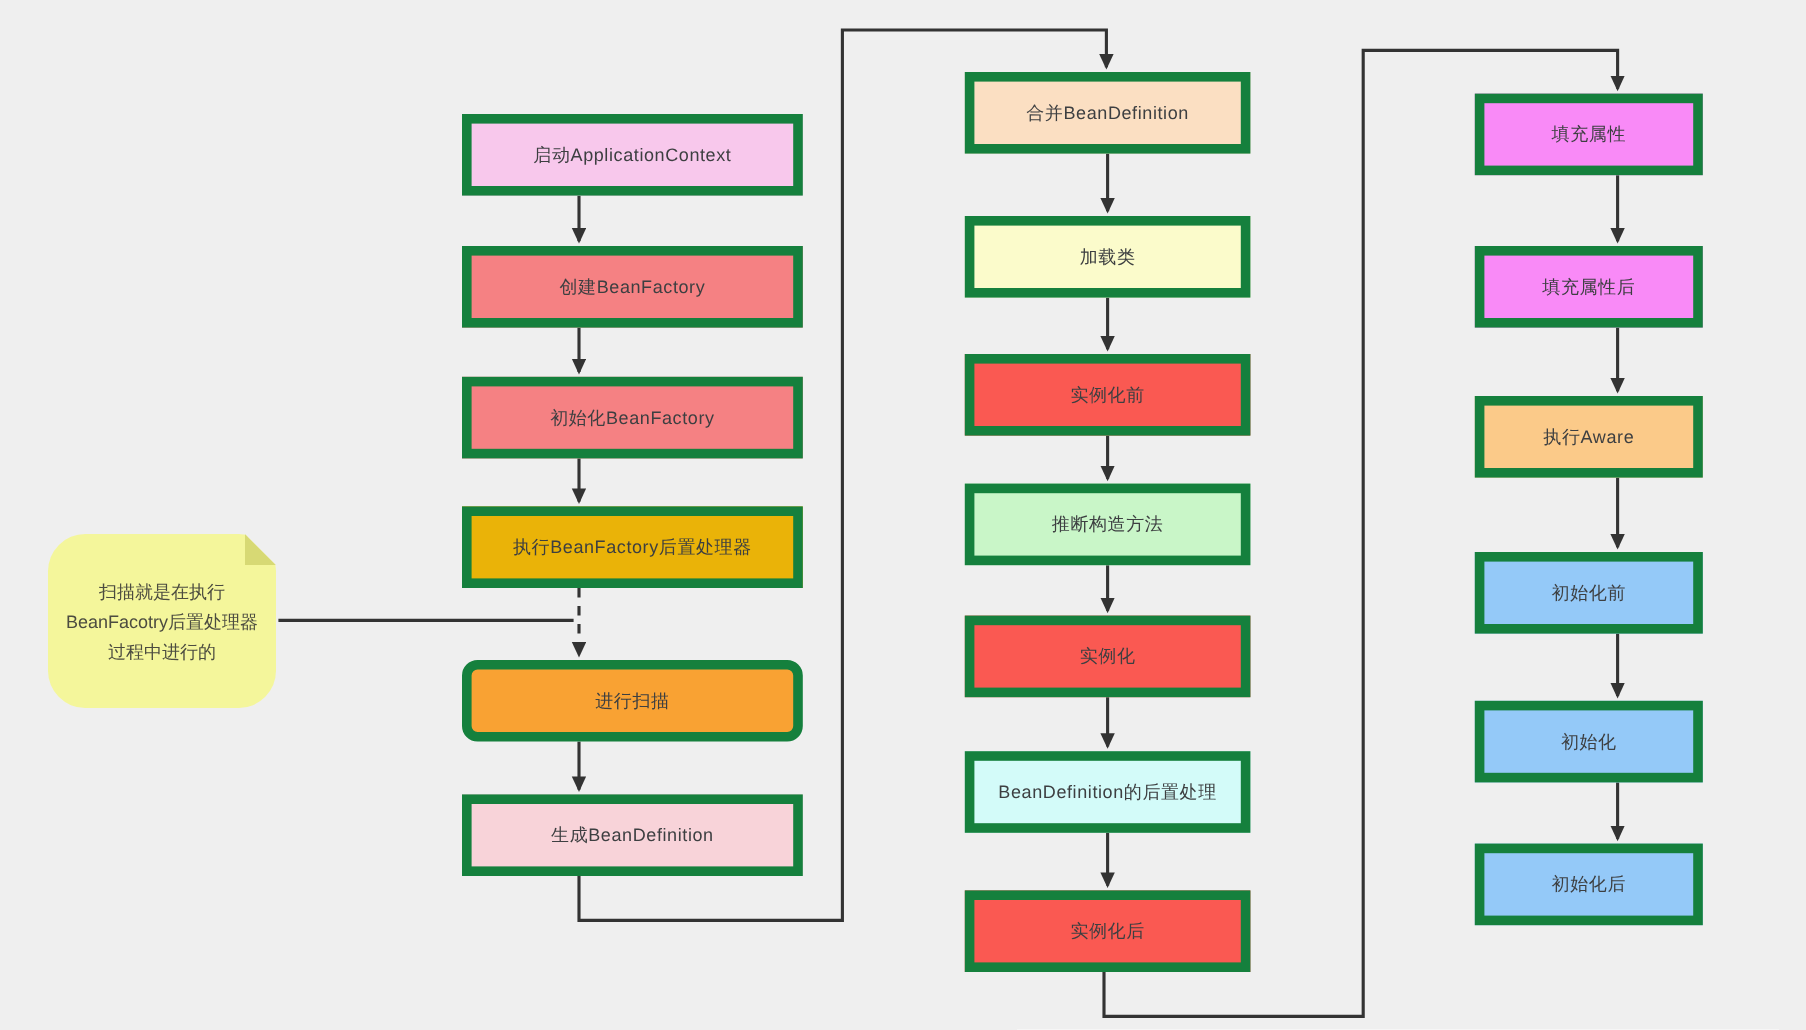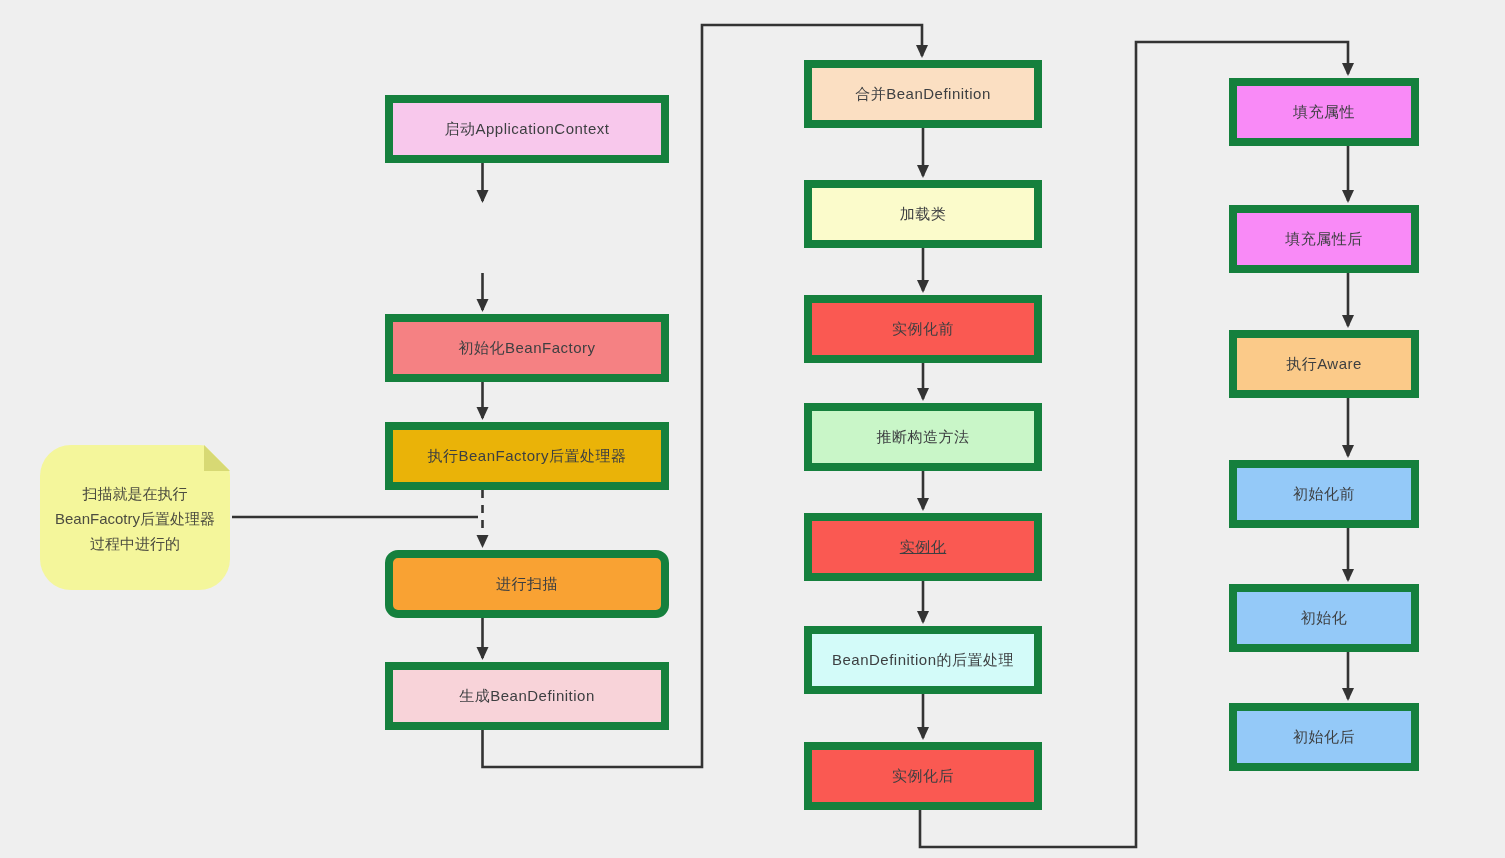--- a/index.html
+++ b/index.html
@@ -92,30 +92,31 @@
       <path d="M1348,273 L1348,326" marker-end="url(#arr)"></path>
       <path d="M1348,398 L1348,456" marker-end="url(#arr)"></path>
       <path d="M1348,528 L1348,580" marker-end="url(#arr)"></path>
       <path d="M1348,652 L1348,699" marker-end="url(#arr)"></path>
 
       <path d="M232,517 L478,517"></path>
     </g>
   </svg>
 
   <div class="node c1 l1" style="background-color: rgb(248, 200, 236);">启动ApplicationContext</div>
+  <div class="node c1 l2" style="background-color: rgb(245, 129, 131);">创建BeanFactory</div>
   <div class="node c1 l3" style="background-color: rgb(245, 129, 131);">初始化BeanFactory</div>
   <div class="node c1 l4" style="background-color: #eab308;">执行BeanFactory后置处理器</div>
   <div class="node c1 l5" style="background-color: rgb(249, 162, 51); border-radius: 13px;">进行扫描</div>
   <div class="node c1 l6" style="background-color: rgb(248, 211, 217);">生成BeanDefinition</div>
 
   <div class="node c2 m1" style="background-color: rgb(251, 223, 194);">合并BeanDefinition</div>
   <div class="node c2 m2" style="background-color: rgb(251, 251, 203);">加载类</div>
   <div class="node c2 m3" style="background-color: rgb(250, 89, 82);">实例化前</div>
   <div class="node c2 m4" style="background-color: rgb(201, 246, 200);">推断构造方法</div>
-  <div class="node c2 m5" style="background-color: rgb(250, 89, 82); text-decoration: underline;">实例化</div>
+  <div class="node c2 m5" style="background-color: rgb(250, 89, 82);">实例化</div>
   <div class="node c2 m7" style="background-color: rgb(250, 89, 82);">实例化后</div>
   <div class="node c2 m6" style="background-color: rgb(211, 251, 249);">BeanDefinition的后置处理</div>
 
   <div class="node c3 r1" style="background-color: rgb(249, 138, 247);">填充属性</div>
   <div class="node c3 r2" style="background-color: rgb(249, 138, 247);">填充属性后</div>
   <div class="node c3 r3" style="background-color: rgb(251, 202, 137);">执行Aware</div>
   <div class="node c3 r4" style="background-color: rgb(148, 201, 248);">初始化前</div>
   <div class="node c3 r5" style="background-color: rgb(148, 201, 248);">初始化</div>
   <div class="node c3 r6" style="background-color: rgb(148, 201, 248);">初始化后</div>
 

